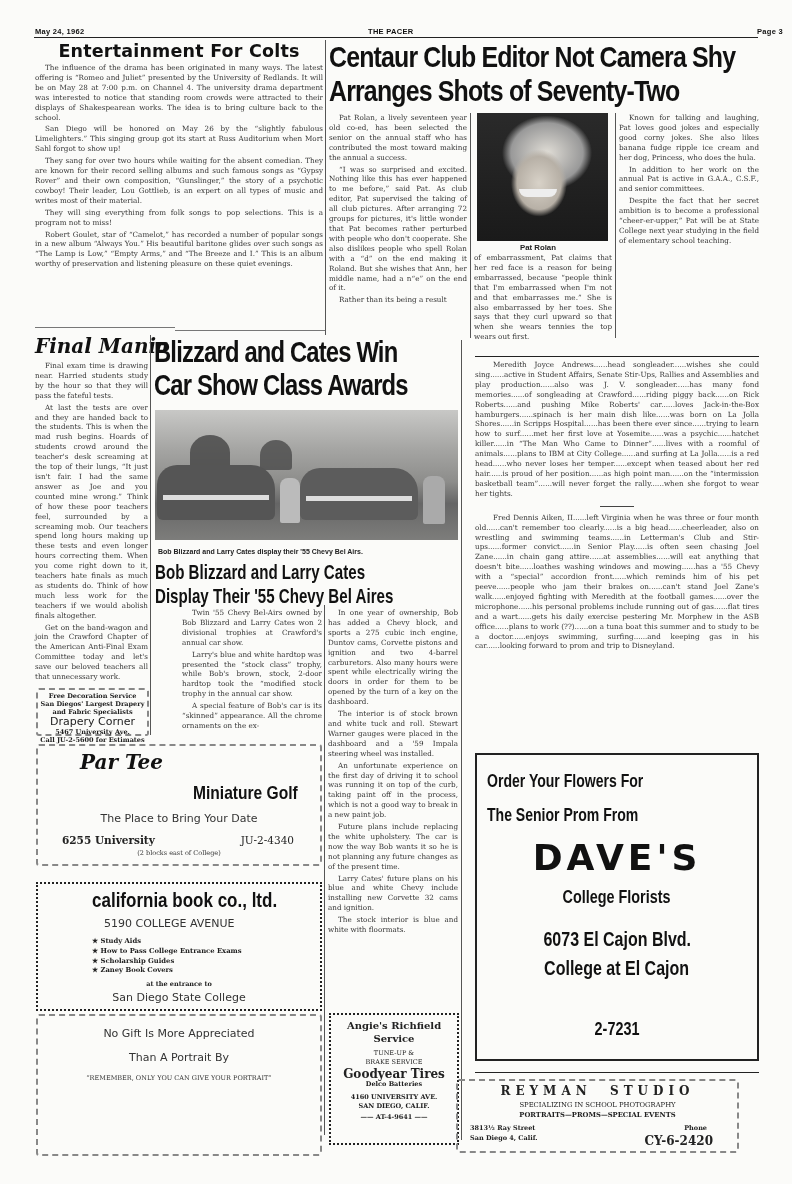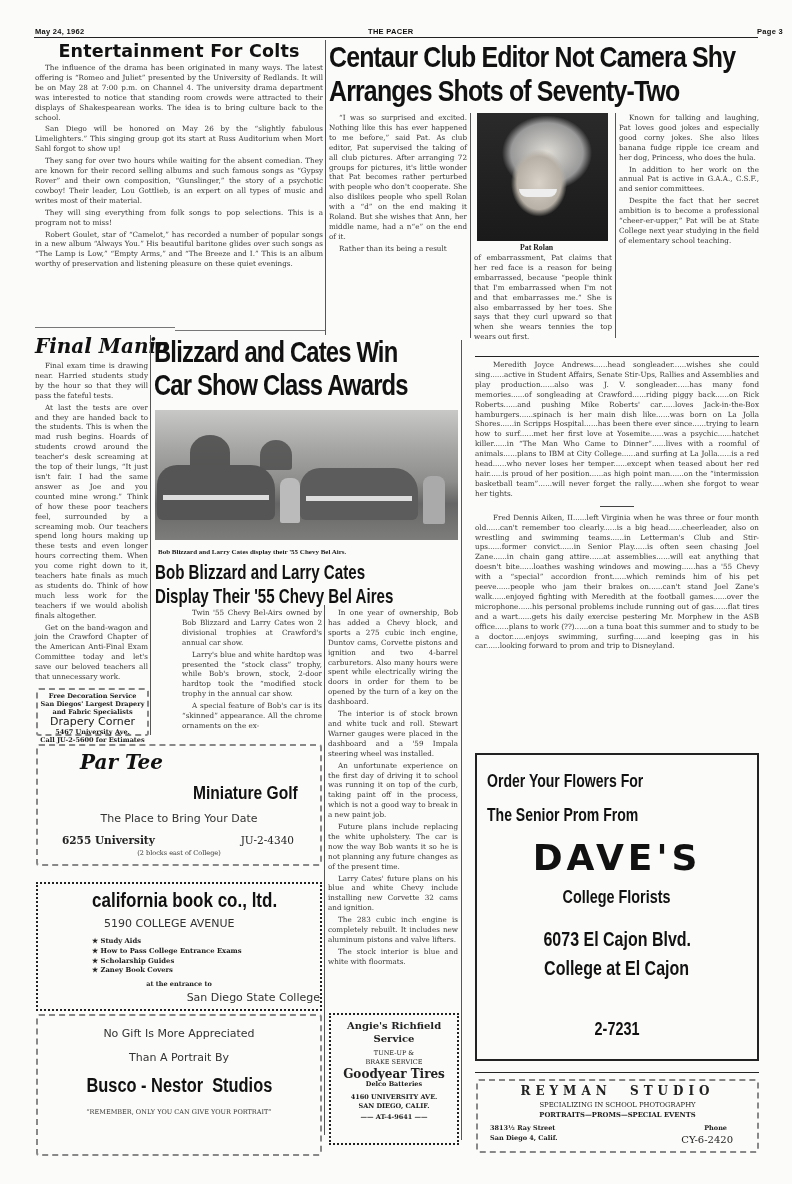--- a/index.html
+++ b/index.html
@@ -7,21 +7,21 @@
   body { position: relative; font-family: "DejaVu Serif", serif; color: #222; }
   .abs { position: absolute; }
   .hdr { font-family: "Liberation Sans", sans-serif; font-weight: bold; font-size: 7.5px; color: #111; letter-spacing: .3px; }
   .rule { position: absolute; background: #222; }
   .vrule { position: absolute; width: 1px; background: #555; }
   .body-text { font-family: "DejaVu Serif", serif; font-size: 7.2px; line-height: 9.9px; text-align: justify; color: #333; }
   .body-text p { text-indent: 10px; margin-bottom: 2px; }
   .h-cond { font-family: "Liberation Sans", sans-serif; font-weight: bold; transform-origin: left top; color: #111; letter-spacing: -1px; white-space: nowrap; }
   .italic-head { font-family: "DejaVu Serif", serif; font-style: italic; font-weight: bold; color: #111; white-space: nowrap; }
   .photo { position: absolute; overflow: hidden; }
-  .caption { font-family: Liberation Serif, serif; font-weight: bold; font-size: 7px; color: #222; white-space: nowrap; }
+  .caption { font-family: Liberation Sans, sans-serif; font-weight: bold; font-size: 7px; color: #222; white-space: nowrap; }
   .wavy { border: 2px dashed #888; border-radius: 3px; }
   .dotbox { border: 2px dotted #222; }
   .ad-center { text-align: center; }
 </style>
 </head>
 <body>
 
 <div class="abs hdr" style="left:35px;top:27px;">May 24, 1962</div>
 <div class="abs hdr" style="left:368px;top:27px;">THE PACER</div>
 <div class="abs hdr" style="left:757px;top:27px;">Page 3</div>
@@ -39,20 +39,21 @@
 </div>
 <div class="vrule" style="left:325px;top:40px;height:295px;"></div>
 <div class="rule" style="left:35px;top:327px;width:140px;height:1px;background:#777;"></div>
 <div class="rule" style="left:175px;top:330px;width:150px;height:1px;background:#777;"></div>
 
 <div class="abs" style="left:329px;top:40px;width:430px;">
   <div class="h-cond" style="font-size:30px;line-height:34px;transform:scaleX(.83);">Centaur Club Editor Not Camera Shy</div>
   <div class="h-cond" style="font-size:30px;line-height:34px;transform:scaleX(.83);">Arranges Shots of Seventy-Two</div>
 </div>
 <div class="abs body-text" style="left:329px;top:113px;width:138px;">
+  <p>Pat Rolan, a lively seventeen year old co-ed, has been selected the senior on the annual staff who has contributed the most toward making the annual a success.</p>
   <p>“I was so surprised and excited. Nothing like this has ever happened to me before,” said Pat. As club editor, Pat supervised the taking of all club pictures. After arranging 72 groups for pictures, it's little wonder that Pat becomes rather perturbed with people who don't cooperate. She also dislikes people who spell Rolan with a “d” on the end making it Roland. But she wishes that Ann, her middle name, had a n“e” on the end of it.</p>
   <p>Rather than its being a result</p>
 </div>
 <div class="vrule" style="left:470px;top:113px;height:225px;"></div>
 <div class="photo" style="left:477px;top:113px;width:131px;height:128px;background:radial-gradient(ellipse 40px 48px at 62px 70px,#d8d2c8 0%,#b7b0a6 55%,rgba(0,0,0,0) 70%),radial-gradient(ellipse 60px 50px at 70px 40px,#e0ddd6 0%,#999 60%,rgba(0,0,0,0) 75%),linear-gradient(180deg,#2a2a2a,#1a1a1a);">
   <div style="position:absolute;left:42px;top:76px;width:38px;height:8px;border-radius:0 0 20px 20px;background:#eee;"></div>
 </div>
 <div class="abs caption" style="left:520px;top:243px;font-size:7.8px;">Pat Rolan</div>
 <div class="abs body-text" style="left:474px;top:253px;width:138px;">
   <p style="text-indent:0;">of embarrassment, Pat claims that her red face is a reason for being embarrassed, because “people think that I'm embarrassed when I'm not and that embarrasses me.” She is also embarrassed by her toes. She says that they curl upward so that when she wears tennies the top wears out first.</p>
@@ -110,21 +111,20 @@
   <p>Larry's blue and white hardtop was presented the “stock class” trophy, while Bob's brown, stock, 2-door hardtop took the “modified stock trophy in the annual car show.</p>
   <p>A special feature of Bob's car is its “skinned” appearance. All the chrome ornaments on the ex-</p>
 </div>
 <div class="vrule" style="left:324px;top:605px;height:530px;"></div>
 <div class="abs body-text" style="left:328px;top:608px;width:130px;">
   <p>In one year of ownership, Bob has added a Chevy block, and sports a 275 cubic inch engine, Duntov cams, Corvette pistons and ignition and two 4-barrel carburetors. Also many hours were spent while electrically wiring the doors in order for them to be opened by the turn of a key on the dashboard.</p>
   <p>The interior is of stock brown and white tuck and roll. Stewart Warner gauges were placed in the dashboard and a '59 Impala steering wheel was installed.</p>
   <p>An unfortunate experience on the first day of driving it to school was running it on top of the curb, taking paint off in the process, which is not a good way to break in a new paint job.</p>
   <p>Future plans include replacing the white upholstery. The car is now the way Bob wants it so he is not planning any future changes as of the present time.</p>
   <p>Larry Cates' future plans on his blue and white Chevy include installing new Corvette 32 cams and ignition.</p>
-  <p>The 283 cubic inch engine is completely rebuilt. It includes new aluminum pistons and valve lifters.</p>
   <p>The stock interior is blue and white with floormats.</p>
 </div>
 <div class="vrule" style="left:461px;top:340px;height:800px;"></div>
 
 <div class="abs" style="left:475px;top:360px;width:284px;">
   <div class="body-text">
     <p style="text-indent:18px;">Meredith Joyce Andrews......head songleader......wishes she could sing......active in Student Affairs, Senate Stir-Ups, Rallies and Assemblies and play production......also was J. V. songleader......has many fond memories......of songleading at Crawford......riding piggy back......on Rick Roberts......and pushing Mike Roberts' car......loves Jack-in-the-Box hamburgers......spinach is her main dish like......was born on La Jolla Shores......in Scripps Hospital......has been there ever since......trying to learn how to surf......met her first love at Yosemite......was a psychic......hatchet killer......in “The Man Who Came to Dinner”......lives with a roomful of animals......plans to IBM at City College......and surfing at La Jolla......is a red head......who never loses her temper......except when teased about her red hair......is proud of her position......as high point man......on the “intermission basketball team”......will never forget the rally......when she forgot to wear her tights.</p>
     <div style="width:34px;height:1px;background:#444;margin:7px auto 6px auto;"></div>
     <p style="text-indent:18px;">Fred Dennis Aiken, II......left Virginia when he was three or four month old......can't remember too clearly......is a big head......cheerleader, also on wrestling and swimming teams......in Letterman's Club and Stir-ups......former convict......in Senior Play......is often seen chasing Joel Zane......in chain gang attire......at assemblies......will eat anything that doesn't bite......loathes washing windows and mowing......has a '55 Chevy with a “special” accordion front......which reminds him of his pet peeve......people who jam their brakes on......can't stand Joel Zane's walk......enjoyed fighting with Meredith at the football games......over the microphone......his personal problems include running out of gas......flat tires and a wart......gets his daily exercise pestering Mr. Morphew in the ASB office......plans to work (??)......on a tuna boat this summer and to study to be a doctor......enjoys swimming, surfing......and keeping gas in his car......looking forward to prom and trip to Disneyland.</p>
   </div>
@@ -142,29 +142,26 @@
 <div class="abs dotbox" style="left:36px;top:882px;width:286px;height:129px;">
   <div class="h-cond" style="position:absolute;left:54px;top:5px;font-size:20px;transform:scaleX(.85);letter-spacing:0;">california book co., ltd.</div>
   <div style="position:absolute;left:66px;top:33px;font-family:'DejaVu Sans',sans-serif;font-size:11px;color:#333;">5190 COLLEGE AVENUE</div>
   <div style="position:absolute;left:54px;top:53px;font-size:6.8px;line-height:9.8px;font-weight:bold;color:#222;">
     <div><span>★</span> <span>Study Aids</span></div>
     <div><span>★</span> <span>How to Pass College Entrance Exams</span></div>
     <div><span>★</span> <span>Scholarship Guides</span></div>
     <div><span>★</span> <span>Zaney Book Covers</span></div>
   </div>
   <div style="position:absolute;left:0;width:100%;top:96px;text-align:center;font-size:6.5px;font-weight:bold;color:#222;">at the entrance to</div>
-  <div style="position:absolute;left:0;width:100%;top:107px;text-align:right;font-family:'DejaVu Sans',sans-serif;font-size:11px;color:#333;">San Diego State College</div>
+  <div style="position:absolute;left:0;width:100%;top:107px;text-align:center;font-family:'DejaVu Sans',sans-serif;font-size:11px;color:#333;">San Diego State College</div>
 </div>
 
 <div class="abs wavy ad-center" style="left:36px;top:1014px;width:286px;height:142px;">
   <div style="margin-top:11px;font-family:'DejaVu Sans',sans-serif;font-size:11px;color:#333;">No Gift Is More Appreciated</div>
   <div style="margin-top:11px;font-family:'DejaVu Sans',sans-serif;font-size:11px;color:#333;">Than A Portrait By</div>
-  <div style="margin-top:10px;height:24px;overflow:visible;">
-    <span class="h-cond" style="display:inline-block;font-size:20px;transform:scaleX(.82);transform-origin:center top;letter-spacing:0;white-space:pre;">Busco - Nestor  Studios</span>
-  </div>
   <div style="margin-top:10px;font-size:6.5px;color:#333;">“REMEMBER, ONLY YOU CAN GIVE YOUR PORTRAIT”</div>
 </div>
 
 <div class="abs dotbox ad-center" style="left:329px;top:1013px;width:130px;height:132px;color:#222;">
   <div style="margin-top:4px;font-family:'DejaVu Serif',serif;font-weight:bold;font-size:10px;line-height:13px;">Angie's Richfield</div>
   <div style="font-family:'DejaVu Serif',serif;font-weight:bold;font-size:10px;line-height:13px;">Service</div>
   <div style="margin-top:4px;font-size:6.5px;line-height:9px;">TUNE-UP &amp;</div>
   <div style="font-size:6.5px;line-height:9px;">BRAKE SERVICE</div>
   <div style="margin-top:3px;font-size:12px;line-height:9.5px;font-weight:bold;">Goodyear Tires</div>
   <div style="font-size:6.5px;line-height:9.5px;font-weight:bold;">Delco Batteries</div>
@@ -185,21 +182,21 @@
   </div>
   <div style="position:absolute;left:0;width:100%;top:202px;text-align:center;">
     <span class="h-cond" style="display:inline-block;font-size:20px;transform:scaleX(.8);transform-origin:center top;letter-spacing:0;">College at El Cajon</span>
   </div>
   <div style="position:absolute;left:0;width:100%;top:264px;text-align:center;">
     <span class="h-cond" style="display:inline-block;font-size:18px;transform:scaleX(.8);transform-origin:center top;letter-spacing:0;">2-7231</span>
   </div>
 </div>
 <div class="rule" style="left:475px;top:1072px;width:284px;height:1px;"></div>
 
-<div class="abs wavy" style="left:476px;top:1079px;width:283px;height:74px;color:#222;">
+<div class="abs wavy" style="left:456px;top:1079px;width:283px;height:74px;color:#222;">
   <div style="position:absolute;left:0;width:100%;top:3px;text-align:center;font-family:'DejaVu Serif',serif;font-weight:bold;font-size:12px;letter-spacing:5px;white-space:pre;">REYMAN  STUDIO</div>
   <div style="position:absolute;left:0;width:100%;top:20px;text-align:center;font-size:6.8px;">SPECIALIZING IN SCHOOL PHOTOGRAPHY</div>
   <div style="position:absolute;left:0;width:100%;top:30px;text-align:center;font-size:6.8px;font-weight:bold;">PORTRAITS—PROMS—SPECIAL EVENTS</div>
   <div style="position:absolute;left:12px;top:43px;font-size:6.5px;font-weight:bold;">3813½ Ray Street</div>
   <div style="position:absolute;left:12px;top:53px;font-size:6.5px;font-weight:bold;">San Diego 4, Calif.</div>
   <div style="position:absolute;right:30px;top:43px;font-size:6.5px;font-weight:bold;">Phone</div>
-  <div style="position:absolute;right:24px;top:53px;font-size:10px;font-weight:normal;">CY-6-2420</div>
+  <div style="position:absolute;right:24px;top:53px;font-size:12px;font-weight:bold;">CY-6-2420</div>
 </div>
 
 </body></html>

